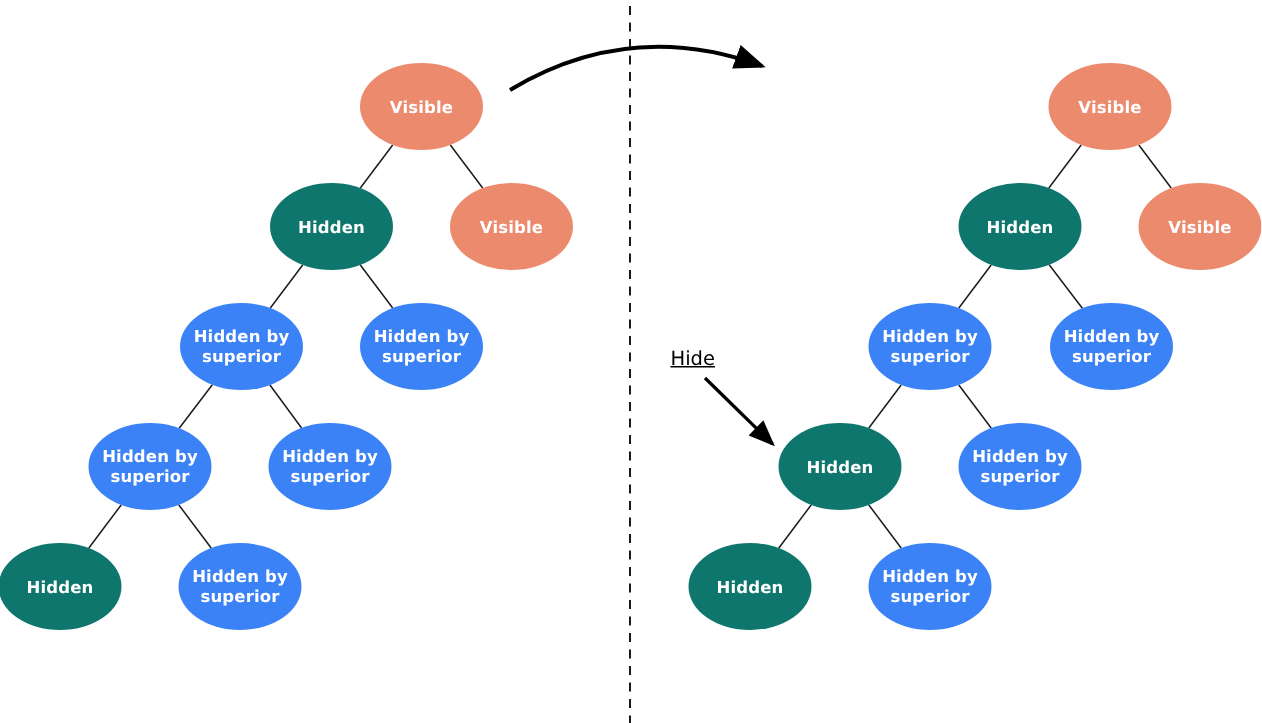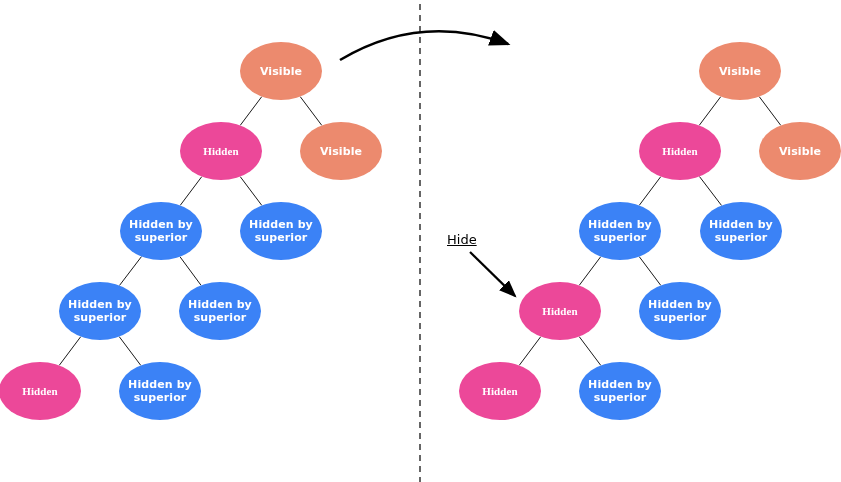--- a/index.html
+++ b/index.html
@@ -36,21 +36,21 @@
     text-align: center;
     color: #ffffff;
     font-weight: bold;
     font-size: 11px;
     line-height: 13px;
     letter-spacing: 0.1px;
     font-family: "DejaVu Sans", sans-serif;
     box-sizing: border-box;
   }
   .node.visible-node { background: #ec8a6e; }
-  .node.hidden-node  { background: #ec4899; font-family: Liberation Serif, serif; }
+  .node.hidden-node  { background: #0f766e; }
   .node.hbs-node     { background: #3b82f6; }
   .node .node-label {
     display: block;
     padding: 0 4px;
     white-space: pre-line;
   }
   .caption {
     position: absolute;
     color: #000000;
     font-size: 13px;

